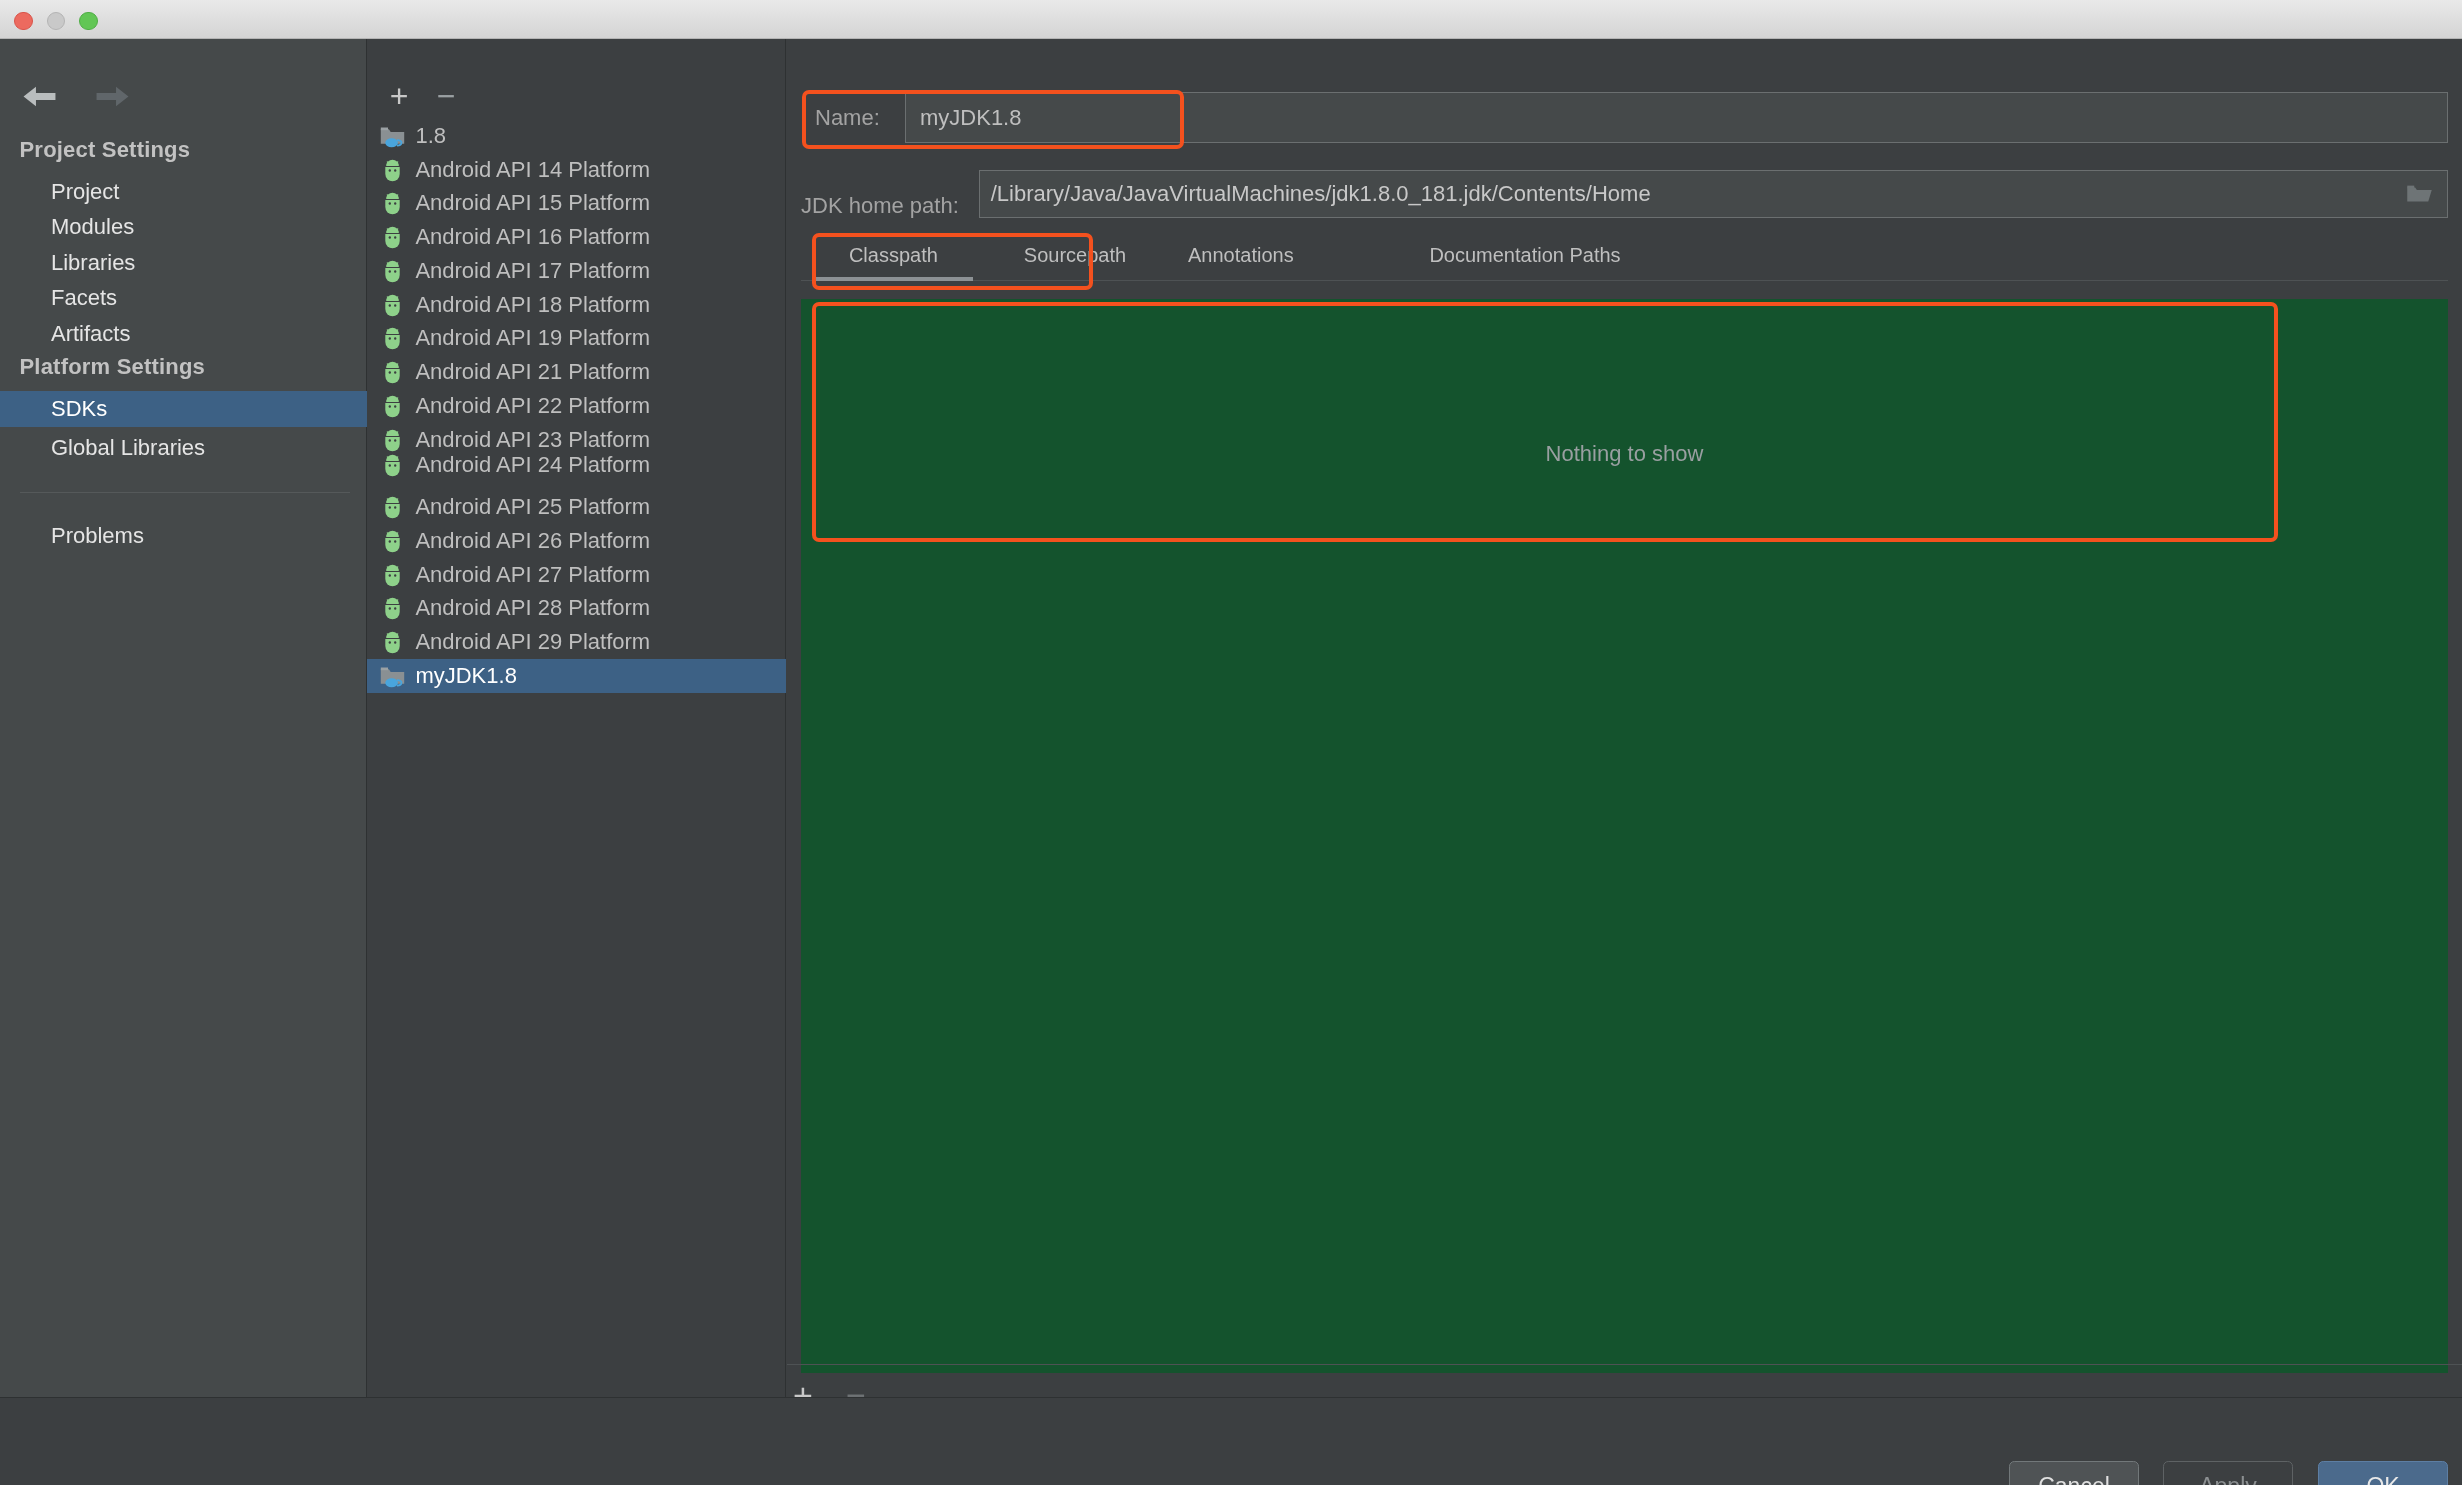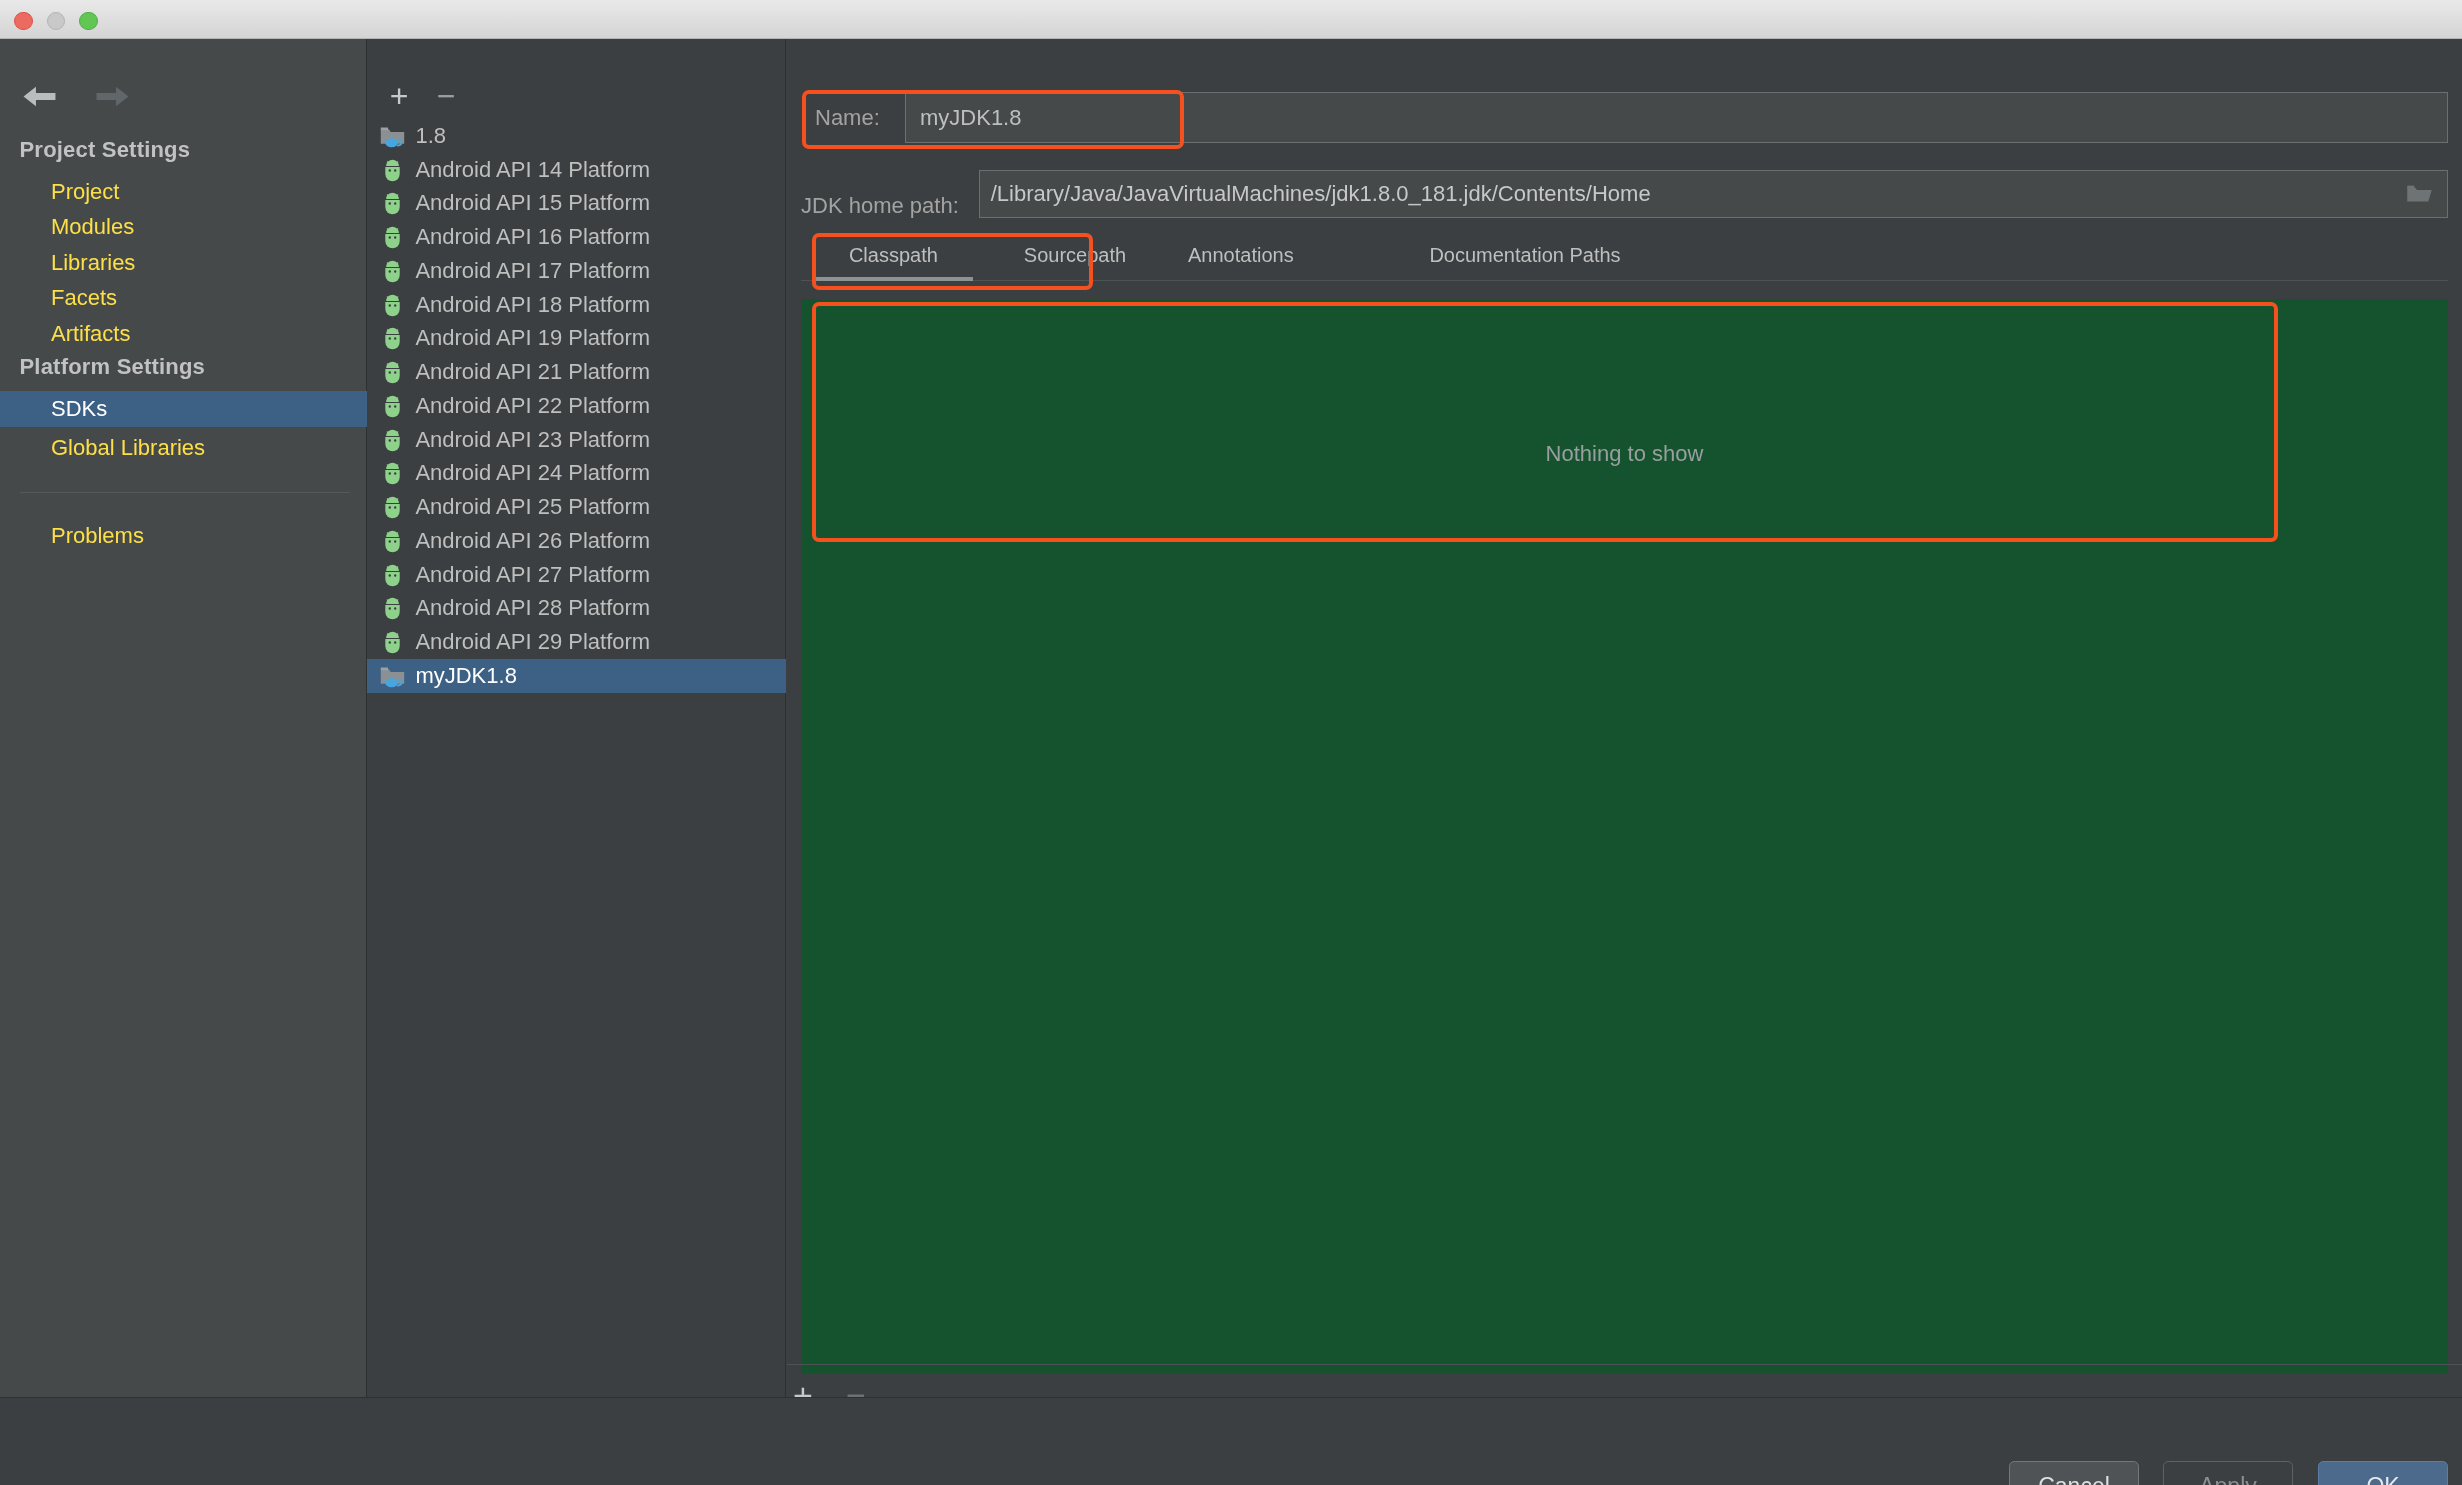--- a/index.html
+++ b/index.html
@@ -39,21 +39,21 @@
   }
   .navarrows{ position:absolute; left:19.5px; top:44px; display:flex; gap:34px; }
   .arrow{ width:39px; height:27px; }
   .sec-header{
     position:absolute; left:19.5px;
     font-size:22px; font-weight:bold; color:#c2c2c2; letter-spacing:0.2px;
   }
   .nav-item{
     position:absolute; left:0; width:367px; height:36px;
     padding-left:51px; line-height:36px;
-    font-size:22px; color:#fde047; cursor:default;
+    font-size:22px; color:#e5e5e5; cursor:default;
   }
   .nav-item.selected{ background:#3d6185; color:#ffffff; }
   .nav-divider{
     position:absolute; left:19.5px; width:330px; height:0.9px; background:#55595a;
   }
   .helpbtn{
     position:absolute; left:27px; top:1418px; width:37px; height:37px;
     border-radius:50%; background:#4a4e50; border:0.9px solid #5d6163;
     color:#c8c8c8; font-size:21px; text-align:center; line-height:36px;
   }
@@ -325,21 +325,21 @@
           <path d="M7 11 h16 v8 a8 8 0 0 1 -16 0 Z" fill="#8ed18a"></path>
           <path d="M8 10 a7 7 0 0 1 14 0 Z" fill="#8ed18a"></path>
           <line x1="9" y1="5" x2="11.5" y2="9" stroke="#8ed18a" stroke-width="1.4"></line>
           <line x1="21" y1="5" x2="18.5" y2="9" stroke="#8ed18a" stroke-width="1.4"></line>
           <circle cx="12" cy="15" r="1.3" fill="#3c3f41"></circle>
             <circle cx="18" cy="15" r="1.3" fill="#3c3f41"></circle>
         </svg>
         <span>Android API 23 Platform</span>
       </div>
 
-      <div class="sdk-row" style="top:337px">
+      <div class="sdk-row" style="top:329px">
         <svg class="sdk-icon" viewBox="0 0 30 30">
           <path d="M7 11 h16 v8 a8 8 0 0 1 -16 0 Z" fill="#8ed18a"></path>
           <path d="M8 10 a7 7 0 0 1 14 0 Z" fill="#8ed18a"></path>
           <line x1="9" y1="5" x2="11.5" y2="9" stroke="#8ed18a" stroke-width="1.4"></line>
           <line x1="21" y1="5" x2="18.5" y2="9" stroke="#8ed18a" stroke-width="1.4"></line>
           <circle cx="12" cy="15" r="1.3" fill="#3c3f41"></circle>
             <circle cx="18" cy="15" r="1.3" fill="#3c3f41"></circle>
         </svg>
         <span>Android API 24 Platform</span>
       </div>

